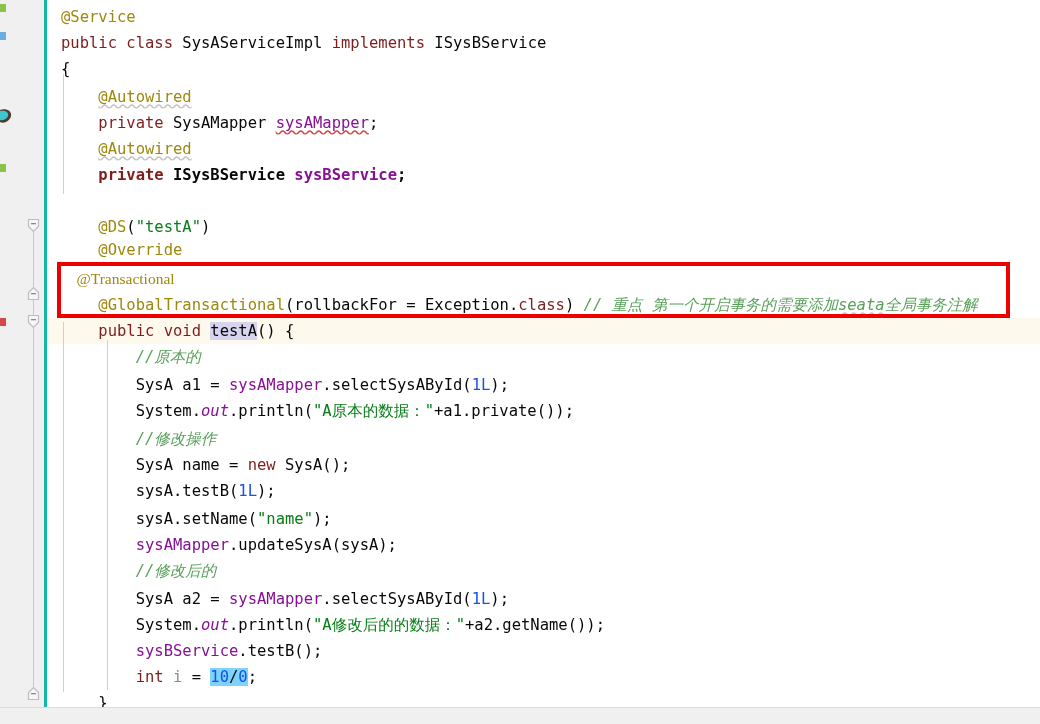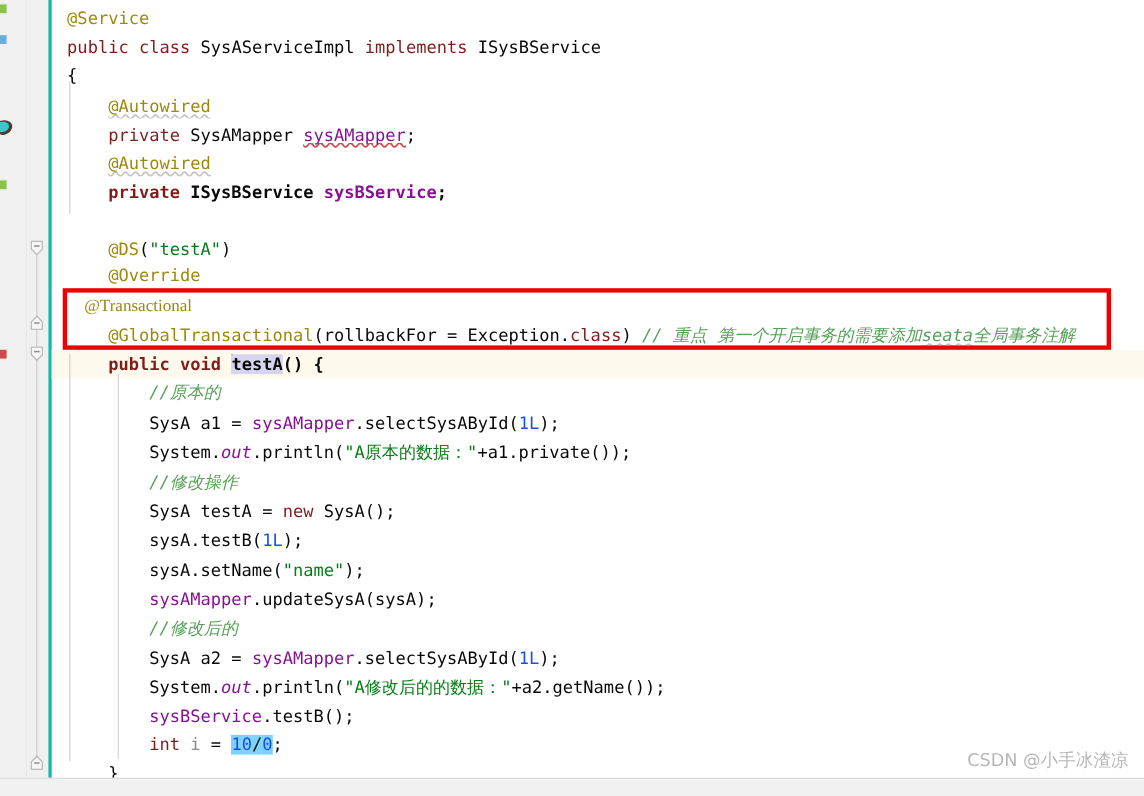--- a/index.html
+++ b/index.html
@@ -224,37 +224,36 @@
         <div class="line" style="top: 56px; left: 14px;"><span class="plain">{</span></div>
         <div class="line" style="top: 84px; left: 14px;"><span class="plain">    </span><span class="ann squiggle-gray">@Autowired</span></div>
         <div class="line" style="top: 110px; left: 14px;"><span class="plain">    </span><span class="kw">private</span><span class="plain"> SysAMapper </span><span class="field squiggle">sysAMapper</span><span class="plain">;</span></div>
         <div class="line" style="top: 136px; left: 14px;"><span class="plain">    </span><span class="ann squiggle-gray">@Autowired</span></div>
         <div class="line" style="top: 162px; left: 14px; font-weight: bold;"><span class="plain">    </span><span class="kw">private</span><span class="plain"> ISysBService </span><span class="field">sysBService</span><span class="plain">;</span></div>
         <div class="line" style="top: 188px; left: 14px;"></div>
         <div class="line" style="top: 214px; left: 14px;"><span class="plain">    </span><span class="ann">@DS</span><span class="plain">(</span><span class="str">"testA"</span><span class="plain">)</span></div>
         <div class="line" style="top: 237px; left: 14px;"><span class="plain">    </span><span class="ann">@Override</span></div>
         <div class="line" style="top: 266px; left: 14px; font-family: Liberation Serif, serif;"><span class="plain">    </span><span class="ann">@Transactional</span></div>
         <div class="line" style="top: 292px; left: 14px;"><span class="plain">    </span><span class="ann">@GlobalTransactional</span><span class="plain">(rollbackFor = Exception.</span><span class="kw">class</span><span class="plain">) </span><span class="cmt-zh">// </span><span class="cmt-zh">重点 第一个开启事务的需要添加</span><span class="cmt-zh squiggle-gray">seata</span><span class="cmt-zh">全局事务注解</span></div>
-        <div class="line" style="top: 318px; left: 14px; font-weight: bold;"><span class="plain">    </span><span class="kw">public</span><span class="plain"> </span><span class="kw">void</span><span class="plain"> </span><span class="caret"></span><span class="plain sel-lavender">testA</span><span class="plain">() {</span></div>
+        <div class="line" style="top: 318px; left: 14px;"><span class="plain">    </span><span class="kw">public</span><span class="plain"> </span><span class="kw">void</span><span class="plain"> </span><span class="caret"></span><span class="plain sel-lavender">testA</span><span class="plain">() {</span></div>
         <div class="line" style="top: 344px; left: 14px;"><span class="plain">        </span><span class="cmt-zh">//原本的</span></div>
         <div class="line" style="top: 372px; left: 14px;"><span class="plain">        SysA a1 = </span><span class="field">sysAMapper</span><span class="plain">.selectSysAById(</span><span class="num">1L</span><span class="plain">);</span></div>
         <div class="line" style="top: 398px; left: 14px;"><span class="plain">        System.</span><span class="static">out</span><span class="plain">.println(</span><span class="str">"A原本的数据："</span><span class="plain">+a1.private());</span></div>
         <div class="line" style="top: 426px; left: 14px;"><span class="plain">        </span><span class="cmt-zh">//修改操作</span></div>
-        <div class="line" style="top: 452px; left: 14px;"><span class="plain">        SysA testA = </span><span class="kw">new</span><span class="plain"> SysA();</span></div>
+        <div class="line" style="top: 452px; left: 14px;"><span class="plain">        SysA name = </span><span class="kw">new</span><span class="plain"> SysA();</span></div>
         <div class="line" style="top: 478px; left: 14px;"><span class="plain">        sysA.testB(</span><span class="num">1L</span><span class="plain">);</span></div>
         <div class="line" style="top: 506px; left: 14px;"><span class="plain">        sysA.setName(</span><span class="str">"name"</span><span class="plain">);</span></div>
         <div class="line" style="top: 532px; left: 14px;"><span class="plain">        </span><span class="field">sysAMapper</span><span class="plain">.updateSysA(sysA);</span></div>
         <div class="line" style="top: 558px; left: 14px;"><span class="plain">        </span><span class="cmt-zh">//修改后的</span></div>
         <div class="line" style="top: 586px; left: 14px;"><span class="plain">        SysA a2 = </span><span class="field">sysAMapper</span><span class="plain">.selectSysAById(</span><span class="num">1L</span><span class="plain">);</span></div>
         <div class="line" style="top: 612px; left: 14px;"><span class="plain">        System.</span><span class="static">out</span><span class="plain">.println(</span><span class="str">"A修改后的的数据："</span><span class="plain">+a2.getName());</span></div>
         <div class="line" style="top: 638px; left: 14px;"><span class="plain">        </span><span class="field">sysBService</span><span class="plain">.testB();</span></div>
         <div class="line" style="top: 664px; left: 14px;"><span class="plain">        </span><span class="kw">int</span><span class="plain"> </span><span class="cmt">i</span><span class="plain"> = </span><span class="num hl-yellow">10</span><span class="plain hl-yellow">/</span><span class="num hl-yellow">0</span><span class="plain">;</span></div>
         <div class="line" style="top: 690px; left: 14px;"><span class="plain">    }</span></div>
       </div>
   </div>
 
   <div class="red-box" id="red-box" style="left: 57px; top: 262px; width: 953px; height: 56px; border-color: rgb(238, 0, 0);"></div>
 
   <div class="bottom-strip"></div>
 
-  <div class="watermark">CSDN @小手冰渣凉</div>
 
 </div>
 
 </body></html>

